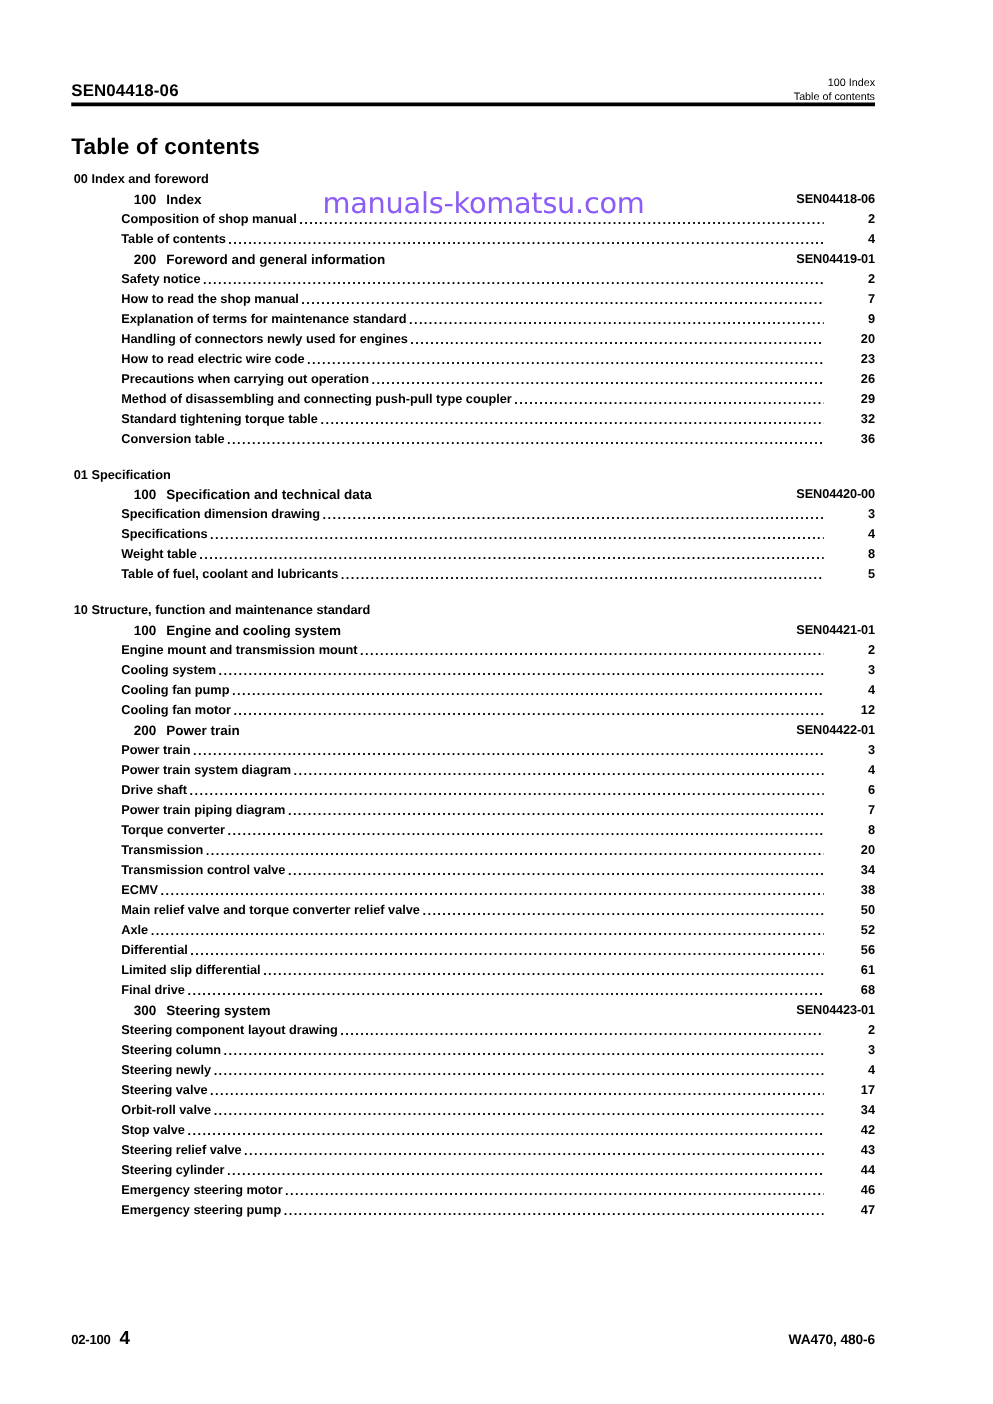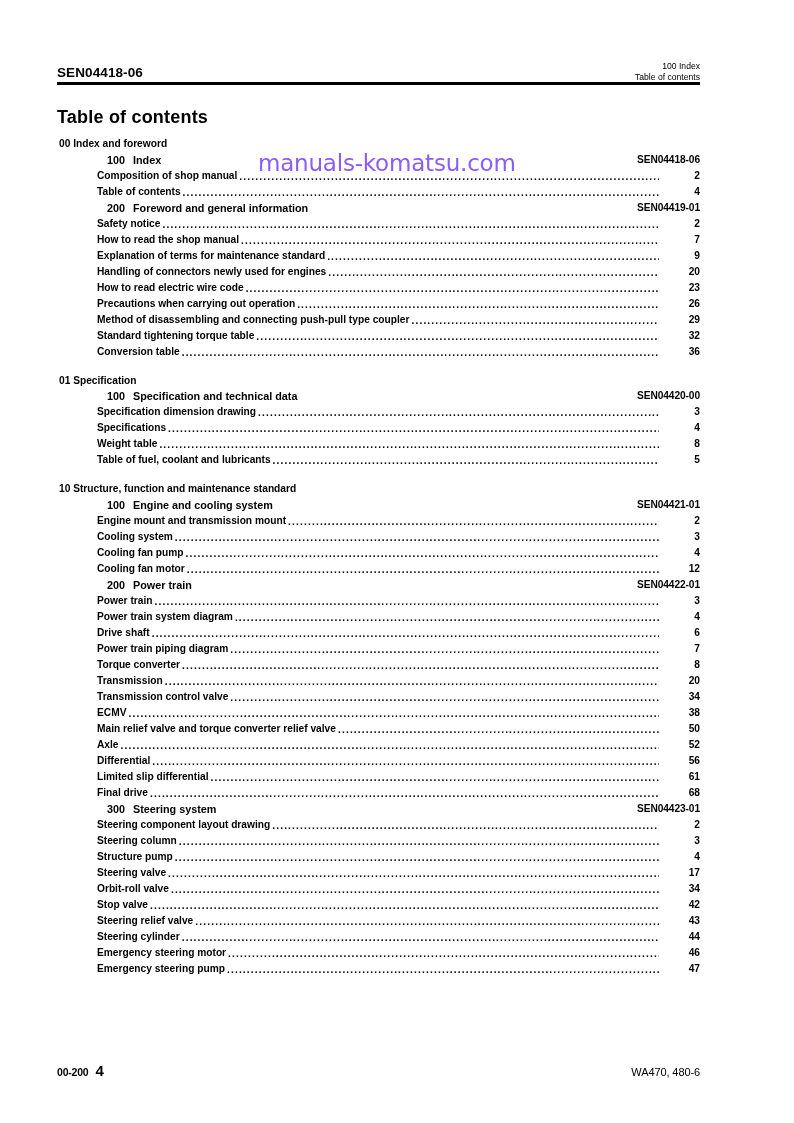--- a/index.html
+++ b/index.html
@@ -186,21 +186,21 @@
     font-weight: bold;
     letter-spacing: -0.2px;
   }
   .footer-pagenum {
     font-size: 15px;
     font-weight: bold;
     margin-left: 7px;
   }
   .footer-right {
     font-size: 11px;
-    font-weight: normal;
+    font-weight: bold;
     letter-spacing: -0.1px;
   }
 </style>
 </head>
 <body>
 
 <div class="page">
 
   <div class="page-header">
     <div class="header-row">
@@ -405,21 +405,21 @@
             <span class="entry-label">Steering component layout drawing</span>
             <span class="entry-dots"></span>
             <span class="entry-page">2</span>
           </div>
           <div class="entry">
             <span class="entry-label">Steering column</span>
             <span class="entry-dots"></span>
             <span class="entry-page">3</span>
           </div>
           <div class="entry">
-            <span class="entry-label">Structure pump</span>
+            <span class="entry-label">Steering newly</span>
             <span class="entry-dots"></span>
             <span class="entry-page">4</span>
           </div>
           <div class="entry">
             <span class="entry-label">Steering valve</span>
             <span class="entry-dots"></span>
             <span class="entry-page">17</span>
           </div>
           <div class="entry">
             <span class="entry-label">Orbit-roll valve</span>
@@ -452,19 +452,19 @@
             <span class="entry-page">47</span>
           </div>
         </div>
       </div>
     </div>
 
   <div class="watermark">manuals-komatsu.com</div>
 
   <div class="page-footer">
     <div class="footer-left">
-      <span class="footer-section">00-200</span>
+      <span class="footer-section">02-100</span>
       <span class="footer-pagenum">4</span>
     </div>
     <div class="footer-right">WA470, 480-6</div>
   </div>
 
 </div>
 
 </body></html>

